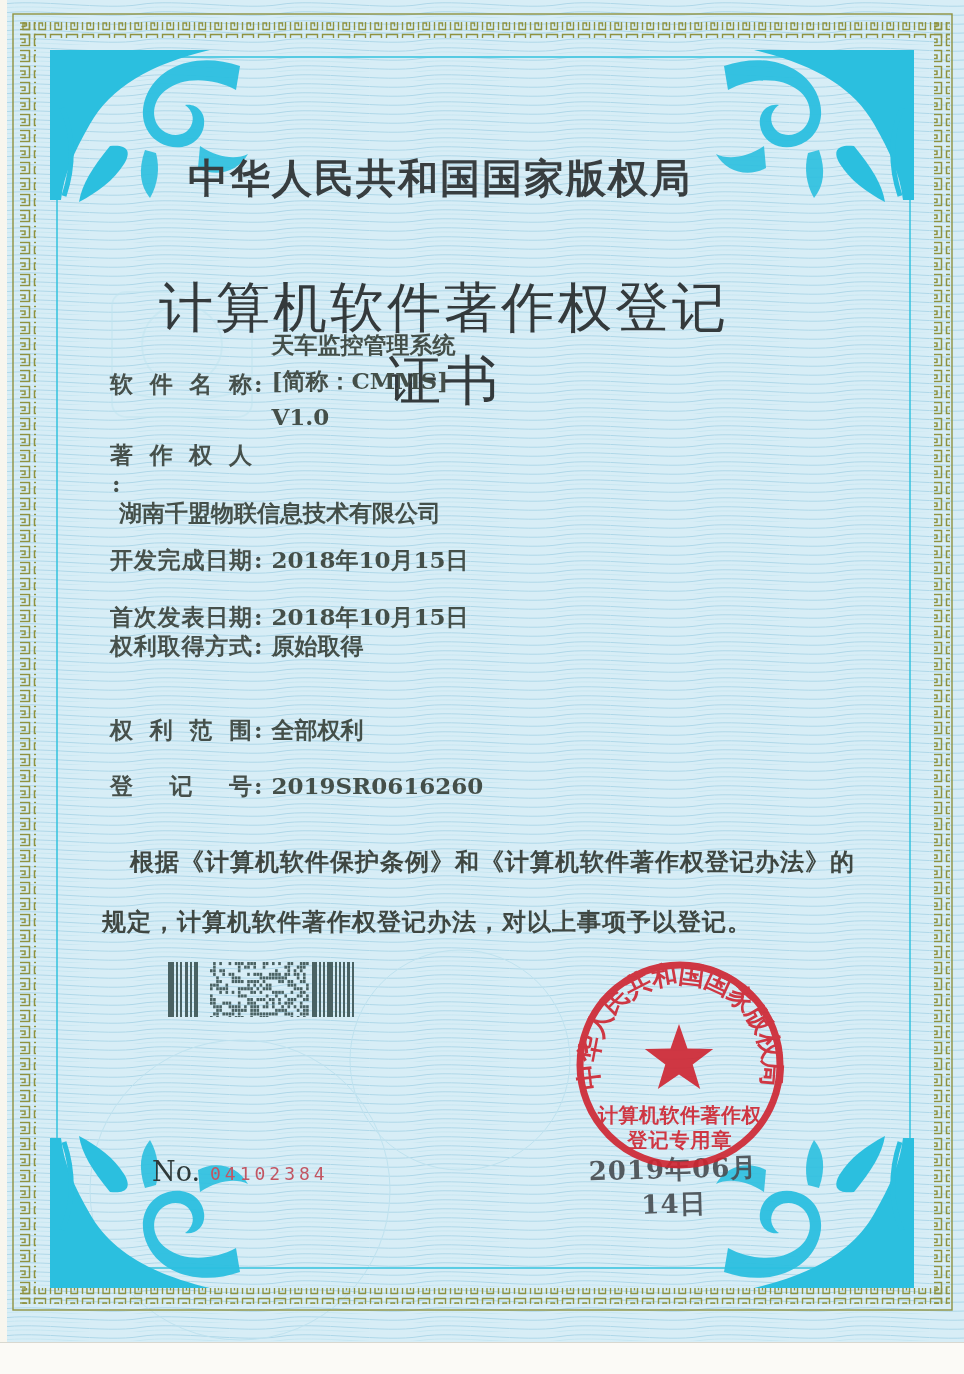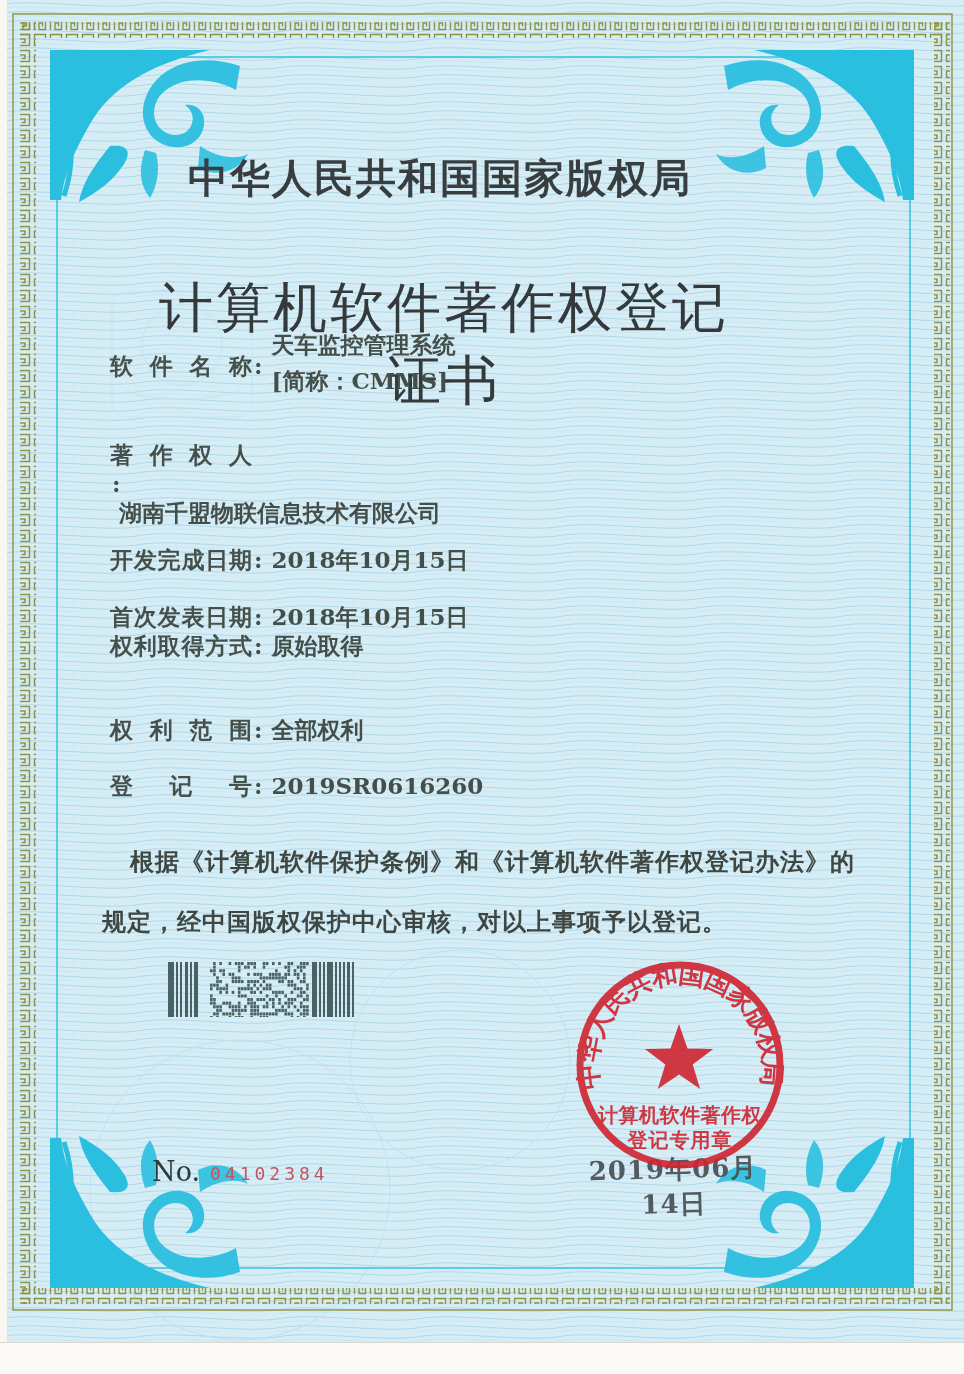--- a/index.html
+++ b/index.html
@@ -93,20 +93,21 @@
     <div class="abs authority t-center">中华人民共和国国家版权局</div>
     <div class="abs cert-title t-center">计算机软件著作权登记证书</div>
 
 
     <div class="row" style="top:331px;align-items:center;">
       <span class="lab">软件名称</span>
         <span class="colon">:</span>
       <span class="val">
         <div class="ln">天车监控管理系统</div>
         <div class="ln">[简称：CMMS]</div>
+        <div class="ln">V1.0</div>
       </span>
     </div>
 
     <div class="row" style="top:441px;flex-direction:column;">
       <span class="lab">著作权人</span>
         <span class="colon">:</span>
       <span class="val">湖南千盟物联信息技术有限公司</span>
     </div>
 
     <div class="row" style="top:546px;">
@@ -133,21 +134,21 @@
       <span class="val">全部权利</span>
     </div>
 
     <div class="row" style="top:772px;">
       <span class="lab">登记号</span>
         <span class="colon">:</span>
       <span class="val">2019SR0616260</span>
     </div>
 
     <div class="stmt" style="left:130px;top:846px;">根据《计算机软件保护条例》和《计算机软件著作权登记办法》的</div>
-    <div class="stmt" style="left:102px;top:906px;">规定，经中国版权保护中心审核，对以上事项予以登记。</div>
+    <div class="stmt" style="left:102px;top:906px;">规定，计算机软件著作权登记办法，对以上事项予以登记。</div>
 
     <div class="barcode">
       <svg id="bcsvg" width="198" height="55" viewBox="0 0 198 55" xmlns="http://www.w3.org/2000/svg">
         <g id="bcg" fill="#4a6263">
             <rect x="0" y="0" width="6" height="55"></rect>
             <rect x="8" y="0" width="2" height="55"></rect>
             <rect x="12" y="0" width="2" height="55"></rect>
             <rect x="17" y="0" width="3" height="55"></rect>
             <rect x="22" y="0" width="2" height="55"></rect>
             <rect x="26" y="0" width="4" height="55"></rect>

